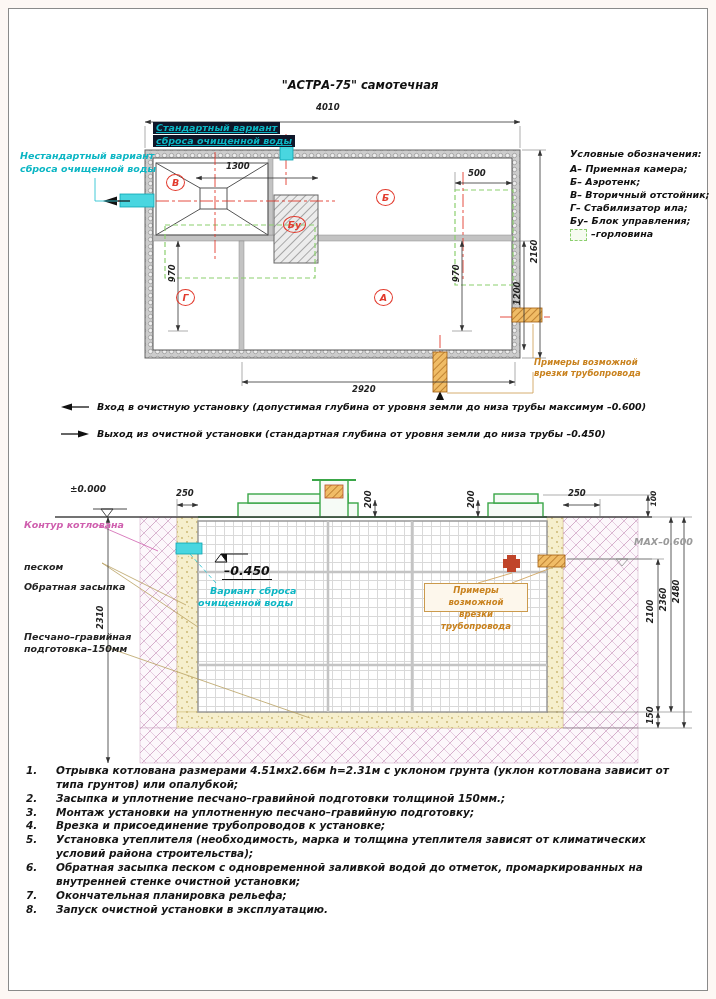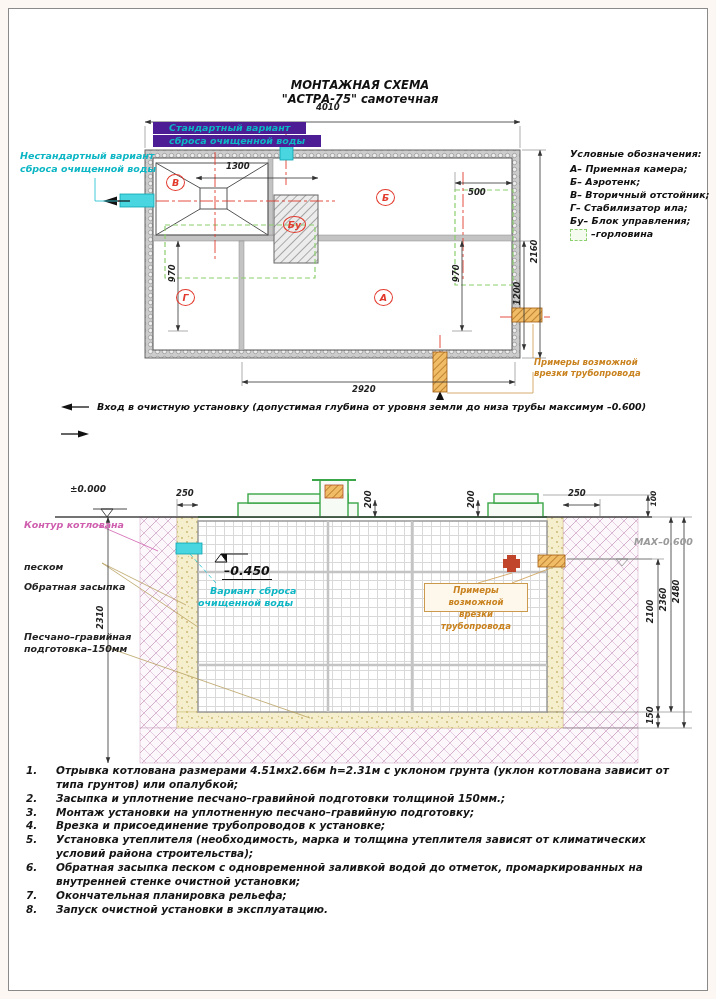--- a/index.html
+++ b/index.html
@@ -5,21 +5,21 @@
   html,body{margin:0;padding:0;}
   body{width:716px;height:999px;position:relative;background:#fdf7f4;
        font-family:"DejaVu Sans",sans-serif;overflow:hidden;}
   .sheet{position:absolute;left:8px;top:8px;width:698px;height:981px;
          background:#ffffff;border:1.5px solid #8a8a8a;}
   .lbl{position:absolute;font:italic bold 9.5px/1.25 "DejaVu Sans",sans-serif;
        color:#222;white-space:nowrap;}
   .dim{font-size:8.5px;color:#222;}
   .rot{width:34px;text-align:center;transform:rotate(-90deg);transform-origin:center;}
   .cyan{color:#0cb6c4;}
-  .cyanbg{background:#4c1d95;padding:0 16px;}
+  .cyanbg{background:#0f172a;padding:0 3px;text-decoration:underline;}
   .orange{color:#c9821e;}
   .pink{color:#cf5fae;font-style:italic;}
   .grey{color:#9a9a9a;}
   .title{position:absolute;left:200px;top:78px;width:320px;text-align:center;
          font:italic bold 11.5px/1.25 "DejaVu Sans",sans-serif;color:#111;}
   .room{position:absolute;border:1.3px solid #e23b2e;border-radius:50%;
         color:#e23b2e;font:italic bold 9.5px "DejaVu Sans",sans-serif;
         display:flex;align-items:center;justify-content:center;background:transparent;}
   .legend-row{position:absolute;font:italic bold 9.5px/1.2 "DejaVu Sans",sans-serif;color:#111;}
   .legend-head{}
@@ -39,21 +39,20 @@
   .lev{font:italic bold 12.5px "DejaVu Sans",sans-serif;color:#111;
        border-bottom:1.4px solid #111;padding:0 2px 1px 2px;}
   svg{position:absolute;left:0;top:0;}
 </style>
 </head>
 <body>
 
 <div class="sheet"></div>
 
 <div class="title">
-  <div>МОНТАЖНАЯ СХЕМА</div>
   <div>"АСТРА-75" самотечная</div>
 </div>
 
 <svg style="top:110px" width="716" height="302" viewBox="0 0 716 302">
   <defs>
     <pattern id="wallP" width="7" height="7" patternUnits="userSpaceOnUse">
       <rect width="7" height="7" fill="#cccccc"></rect>
       <circle cx="3.5" cy="3.5" r="2.2" fill="#ededed" stroke="#8f8f8f" stroke-width="0.7"></circle>
     </pattern>
     <pattern id="hatchBu" width="6" height="6" patternUnits="userSpaceOnUse" patternTransform="rotate(45)">
@@ -140,21 +139,21 @@
     <line x1="242" y1="272" x2="515" y2="272" marker-start="url(#arP)" marker-end="url(#arP)"></line>
   </g>
 
   <g>
     <path d="M95,68 L95,91 L118,91" fill="none" stroke="#2fc4d2" stroke-width="0.9"></path>
   </g>
 </svg>
 
 <div class="lbl dim" style="left:316px;top:102px;">4010</div>
 <div class="lbl dim" style="left:226px;top:161px;">1300</div>
-<div class="lbl dim" style="left:468px;top:168px;margin-top:19px;">500</div>
+<div class="lbl dim" style="left:468px;top:168px;">500</div>
 <div class="lbl dim rot" style="left:155px;top:268px;">970</div>
 <div class="lbl dim rot" style="left:439px;top:268px;">970</div>
 <div class="lbl dim rot" style="left:500px;top:288px;">1200</div>
 <div class="lbl dim rot" style="left:517px;top:246px;">2160</div>
 <div class="lbl dim" style="left:352px;top:384px;">2920</div>
 
 <div class="lbl cyan cyanbg" style="left:153px;top:122px;">Стандартный вариант</div>
 <div class="lbl cyan cyanbg" style="left:153px;top:135px;">сброса очищенной воды</div>
 <div class="lbl cyan" style="left:20px;top:150px;">Нестандартный вариант</div>
 <div class="lbl cyan" style="left:20px;top:163px;">сброса очищенной воды</div>
@@ -180,21 +179,21 @@
 <div class="midnote" style="top:401px;text-align:center;">
   <svg width="30" height="10" viewBox="0 0 30 10" style="position:static">
     <line x1="10" y1="5" x2="29" y2="5" stroke="#111" stroke-width="1.3"></line>
     <polygon points="1,5 12,1.6 12,8.4" fill="#111"></polygon>
   </svg><span>Вход в очистную установку (допустимая глубина от уровня земли до низа трубы максимум –0.600)</span>
 </div>
 <div class="midnote" style="top:428px;">
   <svg width="30" height="10" viewBox="0 0 30 10" style="position:static">
     <line x1="1" y1="5" x2="20" y2="5" stroke="#111" stroke-width="1.3"></line>
     <polygon points="29,5 18,1.6 18,8.4" fill="#111"></polygon>
-  </svg>
+  </svg><span>Выход из очистной установки (стандартная глубина от уровня земли до низа трубы –0.450)</span>
 </div>
 
 <svg style="top:455px" width="716" height="320" viewBox="0 0 716 320">
   <defs>
     <pattern id="soilP" width="12" height="12" patternUnits="userSpaceOnUse">
       <rect width="12" height="12" fill="#fcf7fb"></rect>
       <path d="M0,6 L6,0 M6,12 L12,6" stroke="#d5aecb" stroke-width="1"></path>
       <path d="M0,6 L6,12 M6,0 L12,6" stroke="#e6cce0" stroke-width="1"></path>
     </pattern>
     <pattern id="sandP" width="10" height="10" patternUnits="userSpaceOnUse">

